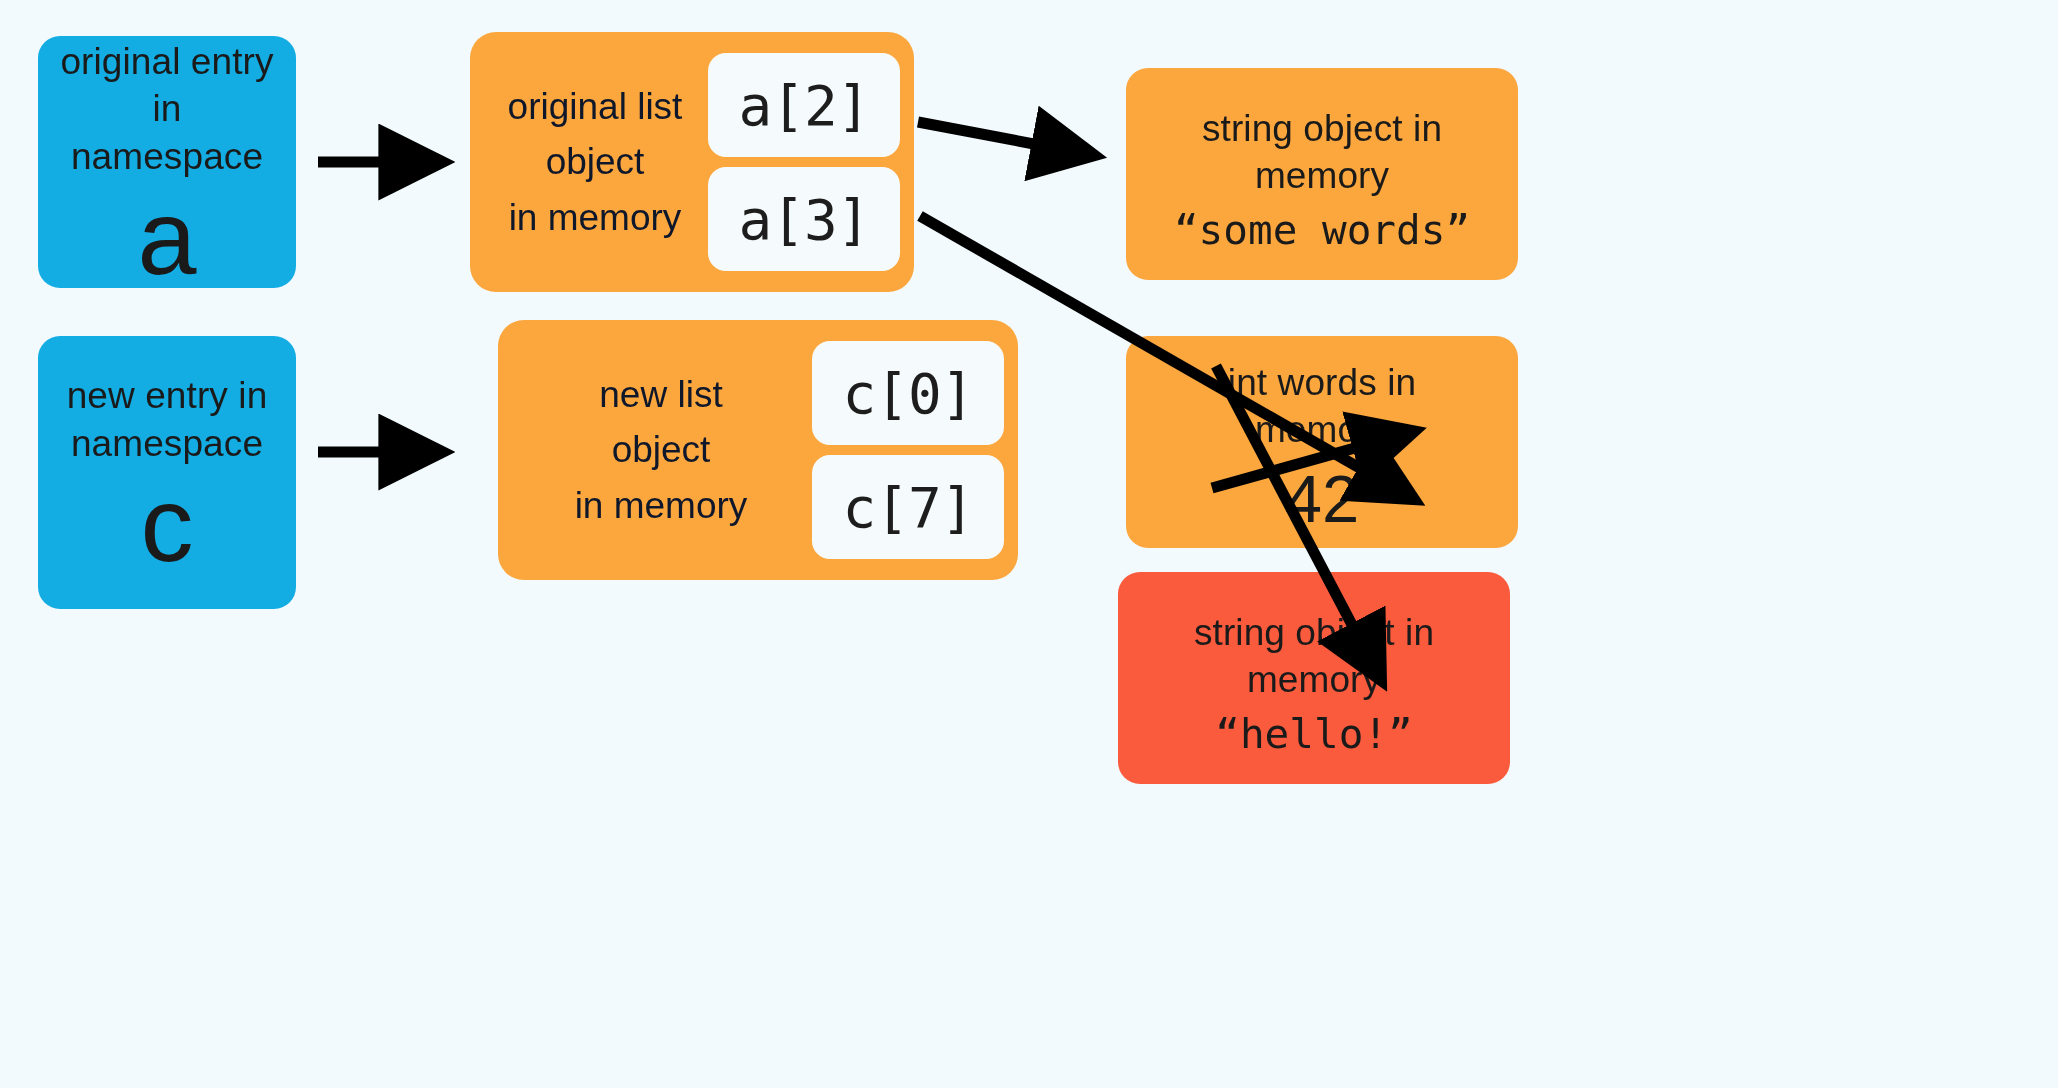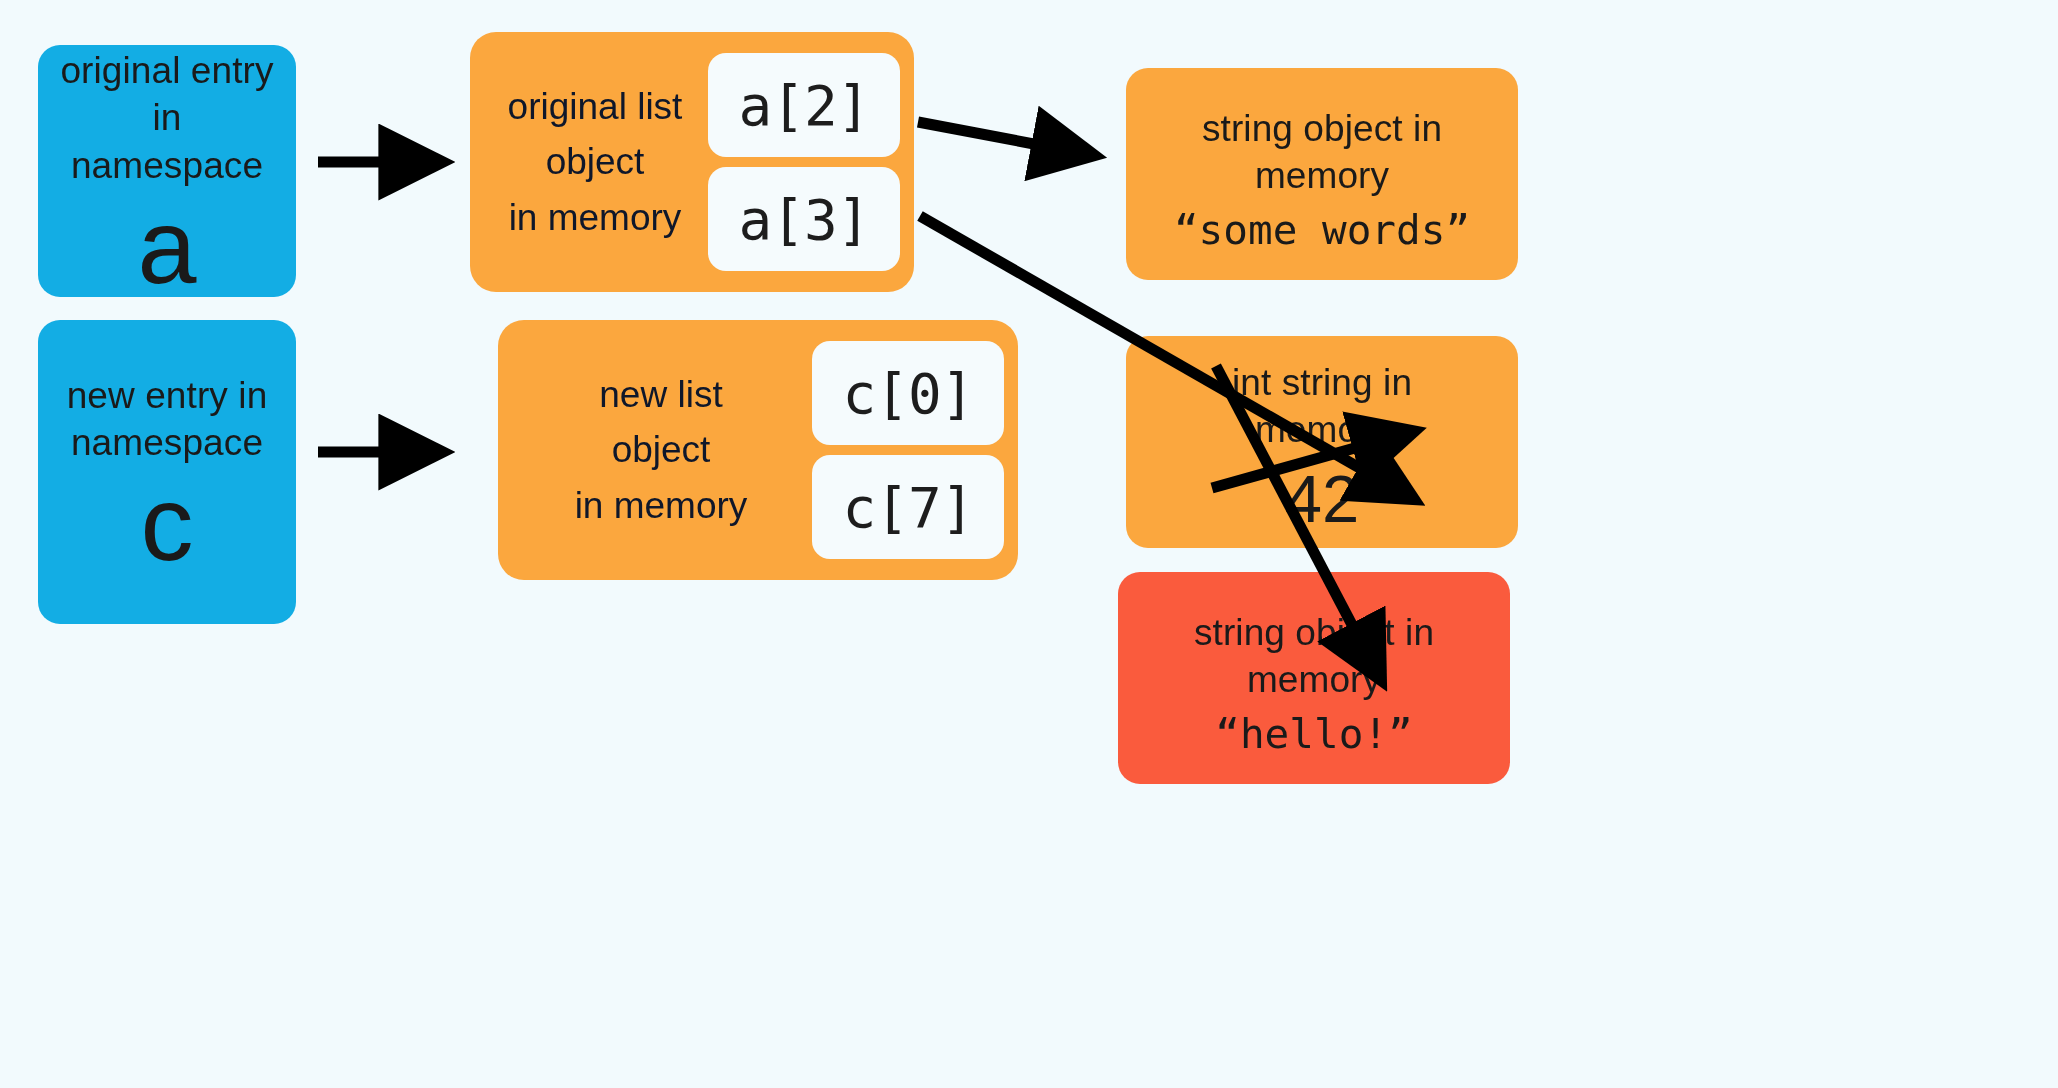--- a/index.html
+++ b/index.html
@@ -114,26 +114,26 @@
     width: 2058px;
     height: 1088px;
     pointer-events: none;
   }
 </style>
 </head>
 <body>
 
 <div id="canvas">
 
-  <div class="box ns-box" style="left:38px; top:36px; width:258px; height:252px;margin-top:9px;">
+  <div class="box ns-box" style="left:38px; top:36px; width:258px; height:252px;">
     <div class="label"><span>original entry</span><br><span>in namespace</span></div>
     <div class="value-big">a</div>
   </div>
 
-  <div class="box ns-box" style="left:38px; top:320px; width:258px; height:304px;">
+  <div class="box ns-box" style="left:38px; top:336px; width:258px; height:273px;">
     <div class="label"><span>new entry in</span><br><span>namespace</span></div>
     <div class="value-big">c</div>
   </div>
 
   <div class="list-box" style="left:470px; top:32px; width:444px; height:260px;">
     <div class="list-label"><span>original list</span><br><span>object</span><br><span>in memory</span></div>
     <div class="list-cells">
       <div class="cell">a[2]</div>
       <div class="cell">a[3]</div>
     </div>
@@ -146,21 +146,21 @@
       <div class="cell">c[7]</div>
     </div>
   </div>
 
   <div class="box obj-box mem-box" style="left:1126px; top:68px; width:392px; height:212px;">
     <div class="label"><span>string object in</span><br><span>memory</span></div>
     <div class="value-mono">“some words”</div>
   </div>
 
   <div class="box obj-box mem-box" style="left:1126px; top:336px; width:392px; height:212px;">
-    <div class="label"><span>int string in</span><br><span>memory</span></div>
+    <div class="label"><span>int words in</span><br><span>memory</span></div>
     <div class="value-num">42</div>
   </div>
 
   <div class="box obj-box-red mem-box" style="left:1118px; top:572px; width:392px; height:212px;">
     <div class="label"><span>string object in</span><br><span>memory</span></div>
     <div class="value-mono">“hello!”</div>
   </div>
 
   <svg class="arrows" viewBox="0 0 2058 1088">
     <defs>

